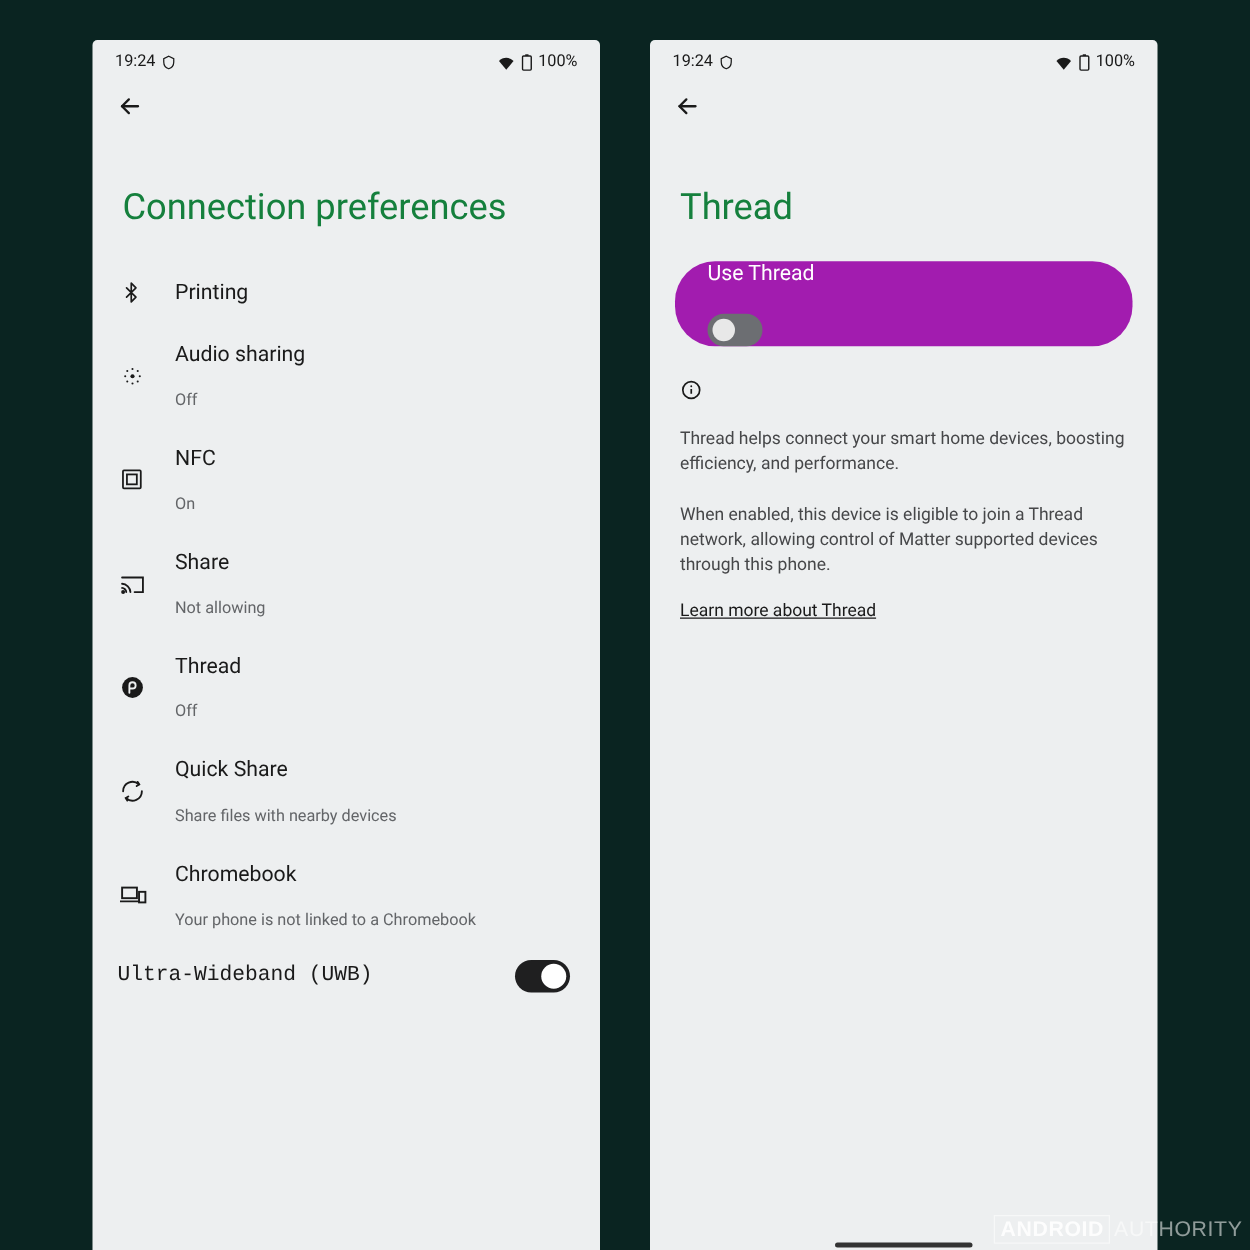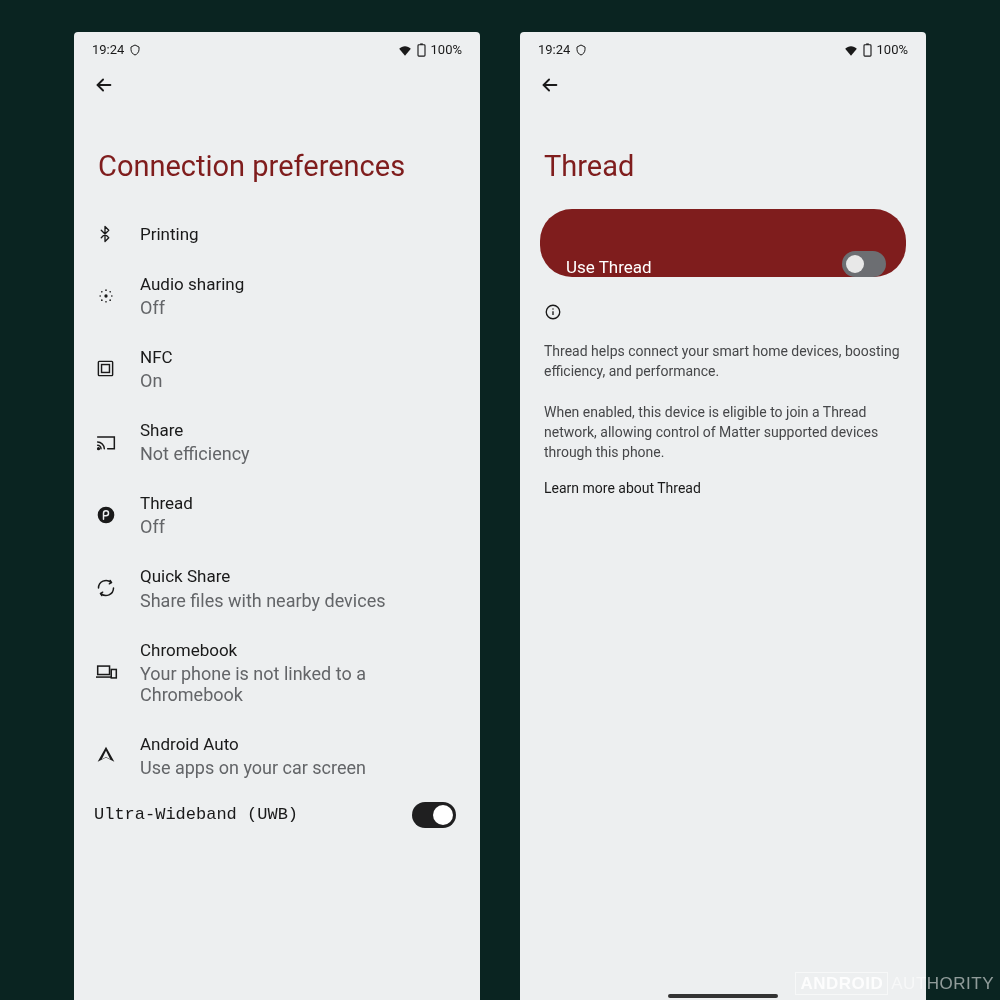--- a/index.html
+++ b/index.html
@@ -28,79 +28,80 @@
     justify-content: space-between;
     align-items: center;
     padding: 10px 18px 6px 18px;
     font-size: 13px;
     color: #1a1a1a;
   }
   .status-left, .status-right { display: flex; align-items: center; gap: 5px; }
   .status-right .icon { display: inline-flex; }
   .nav-row { padding: 8px 16px 0 16px; }
   .back-btn { width: 28px; height: 28px; display: flex; align-items: center; justify-content: center; cursor: pointer; }
-  .page-title { font-size: 29px; font-weight: 400; color: #7f1d1d; padding: 50px 24px 26px 24px; }
+  .page-title { font-size: 29px; font-weight: 400; color: #15803d; padding: 50px 24px 26px 24px; }
   .list { flex: 1; overflow: hidden; }
   .item {
     display: flex;
     align-items: center;
     padding: 14px 24px 14px 20px;
     cursor: pointer;
   }
   .item .icon-slot {
     width: 46px;
     display: flex;
     align-items: center;
     justify-content: flex-start;
     padding-left: 2px;
   }
   .item .text { flex: 1; }
   .item .title { font-size: 17px; color: #1a1a1a; line-height: 1.3; }
-  .item .sub { font-size: 18px; color: #636568; margin-top: 2px; }
+  .item .sub { font-size: 13px; color: #636568; margin-top: 18px; }
   .uwb-row {
     padding: 10px 24px 0 20px;
     display: flex;
     align-items: center;
     justify-content: space-between;
   }
   .uwb-row .title { font-size: 17px; color: #1a1a1a; font-family: Liberation Mono, monospace; }
   .toggle-pill {
     width: 44px; height: 26px; border-radius: 13px; background: #1f1f20;
     position: relative;
   }
   .toggle-pill::after {
     content: ''; position: absolute; width: 20px; height: 20px; border-radius: 50%;
     background: #fff; top: 3px; right: 3px;
   }
   
   .big-toggle {
     margin: 0 20px 20px 20px;
-    background: #7f1d1d;
+    background: #a21caf;
     border-radius: 32px;
     height: 68px;
     display: flex;
-    align-items: flex-end;
+    align-items: flex-start;
     justify-content: space-between;
     padding: 0 20px 0 26px;
     color: #fff;
     cursor: pointer;
+    flex-direction: column;
   }
   .big-toggle .lbl { font-size: 17px; }
   .big-toggle .switch {
     width: 44px; height: 26px; border-radius: 13px;
     background: #6c6e72; position: relative;
   }
   .big-toggle .switch::after {
     content: ''; position: absolute; width: 18px; height: 18px; border-radius: 50%;
     background: #e8e8e8; top: 4px; left: 4px;
   }
   .info-block { padding: 6px 24px; }
   .info-icon { margin-bottom: 14px; }
   .info-text { font-size: 14px; color: #464749; line-height: 1.45; margin-bottom: 16px; margin-top: 20px; }
-  .learn-link { font-size: 14px; color: #1a1a1a; cursor: pointer; display: inline-block; }
+  .learn-link { font-size: 14px; color: #1a1a1a; text-decoration: underline; cursor: pointer; display: inline-block; }
   .home-indicator {
     position: absolute; bottom: 6px; left: 50%; transform: translateX(-50%);
     width: 110px; height: 4px; background: #333; border-radius: 2px;
   }
   .watermark {
     position: absolute;
     bottom: 6px; right: 6px;
     font-size: 17px;
     letter-spacing: 0.5px;
     color: rgba(255,255,255,0.55);
@@ -204,21 +205,21 @@
         <svg width="20" height="18" viewBox="0 0 24 20" fill="none" stroke="#1a1a1a" stroke-width="1.8" stroke-linecap="round">
               <path d="M2 4h20v14h-8"></path>
               <path d="M2 10c4 0 8 4 8 8"></path>
               <path d="M2 14c2 0 4 2 4 4"></path>
               <circle cx="3" cy="18" r="1" fill="#1a1a1a"></circle>
             </svg>
       </span>
         </div>
       <div class="text">
           <div class="title">Share</div>
-          <div class="sub">Not efficiency</div>
+          <div class="sub">Not allowing</div>
         </div>
     </div>
 
     <div class="item">
       <div class="icon-slot">
           <span>
         <svg width="20" height="20" viewBox="0 0 24 24">
               <circle cx="12" cy="12" r="10" fill="#1a1a1a"></circle>
               <path d="M9 17 V10 C9 8 10 7 12 7 C14 7 15 8 15 10 C15 12 14 13 12 13 H9" fill="none" stroke="#edeff0" stroke-width="1.8" stroke-linecap="round"></path>
             </svg>
@@ -257,34 +258,20 @@
               <line x1="0" y1="15" x2="18" y2="15"></line>
             </svg>
       </span>
         </div>
       <div class="text">
           <div class="title">Chromebook</div>
           <div class="sub">Your phone is not linked to a Chromebook</div>
         </div>
     </div>
 
-    <div class="item">
-      <div class="icon-slot">
-          <span>
-        <svg width="20" height="20" viewBox="0 0 24 24" fill="#1a1a1a">
-              <path d="M12 2 L22 20 L12 15 L2 20 Z"></path>
-              <path d="M12 7 L17 17 L12 14.5 L7 17 Z" fill="#edeff0"></path>
-            </svg>
-      </span>
-        </div>
-      <div class="text">
-          <div class="title">Android Auto</div>
-          <div class="sub">Use apps on your car screen</div>
-        </div>
-    </div>
 
     <div class="uwb-row">
       <div class="title">Ultra-Wideband (UWB)</div>
       <div class="toggle-pill"></div>
     </div>
   </div>
 </div>
 
 <div class="phone">
   <div class="status-bar">

